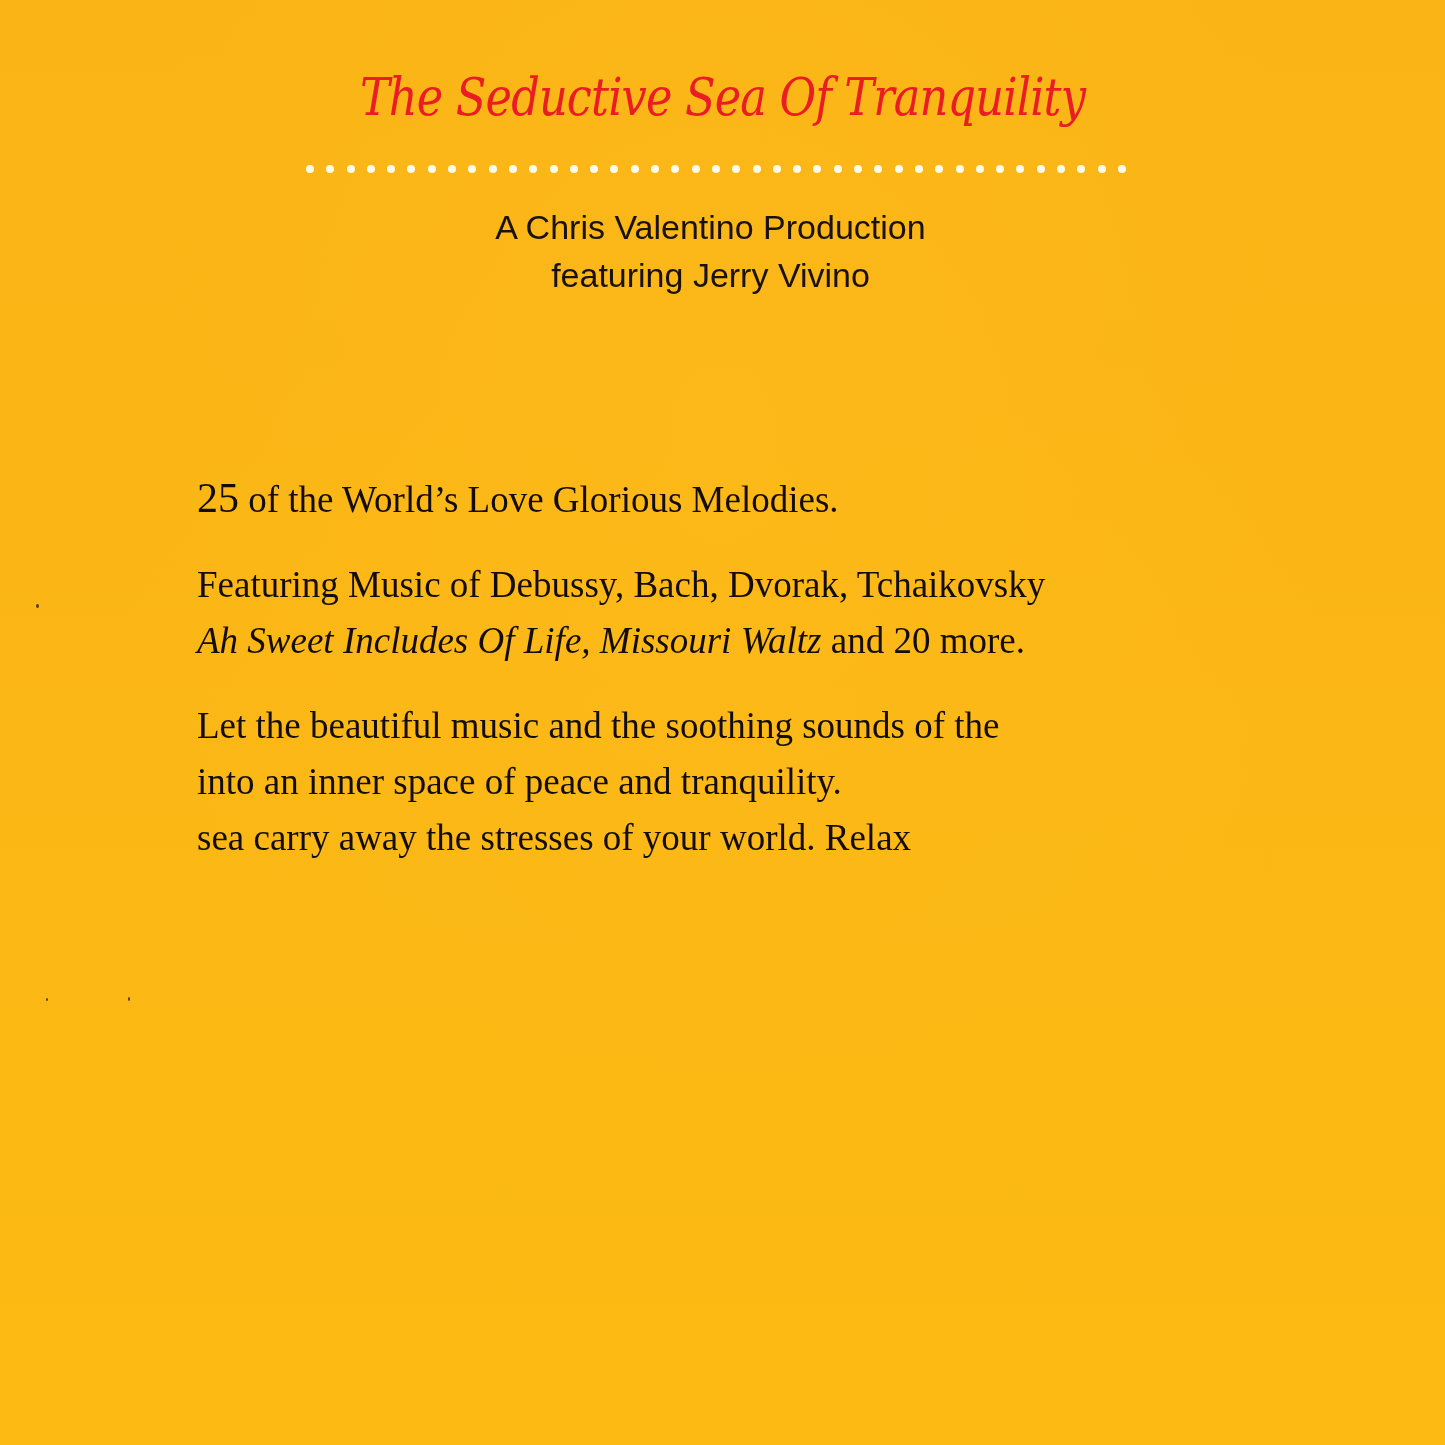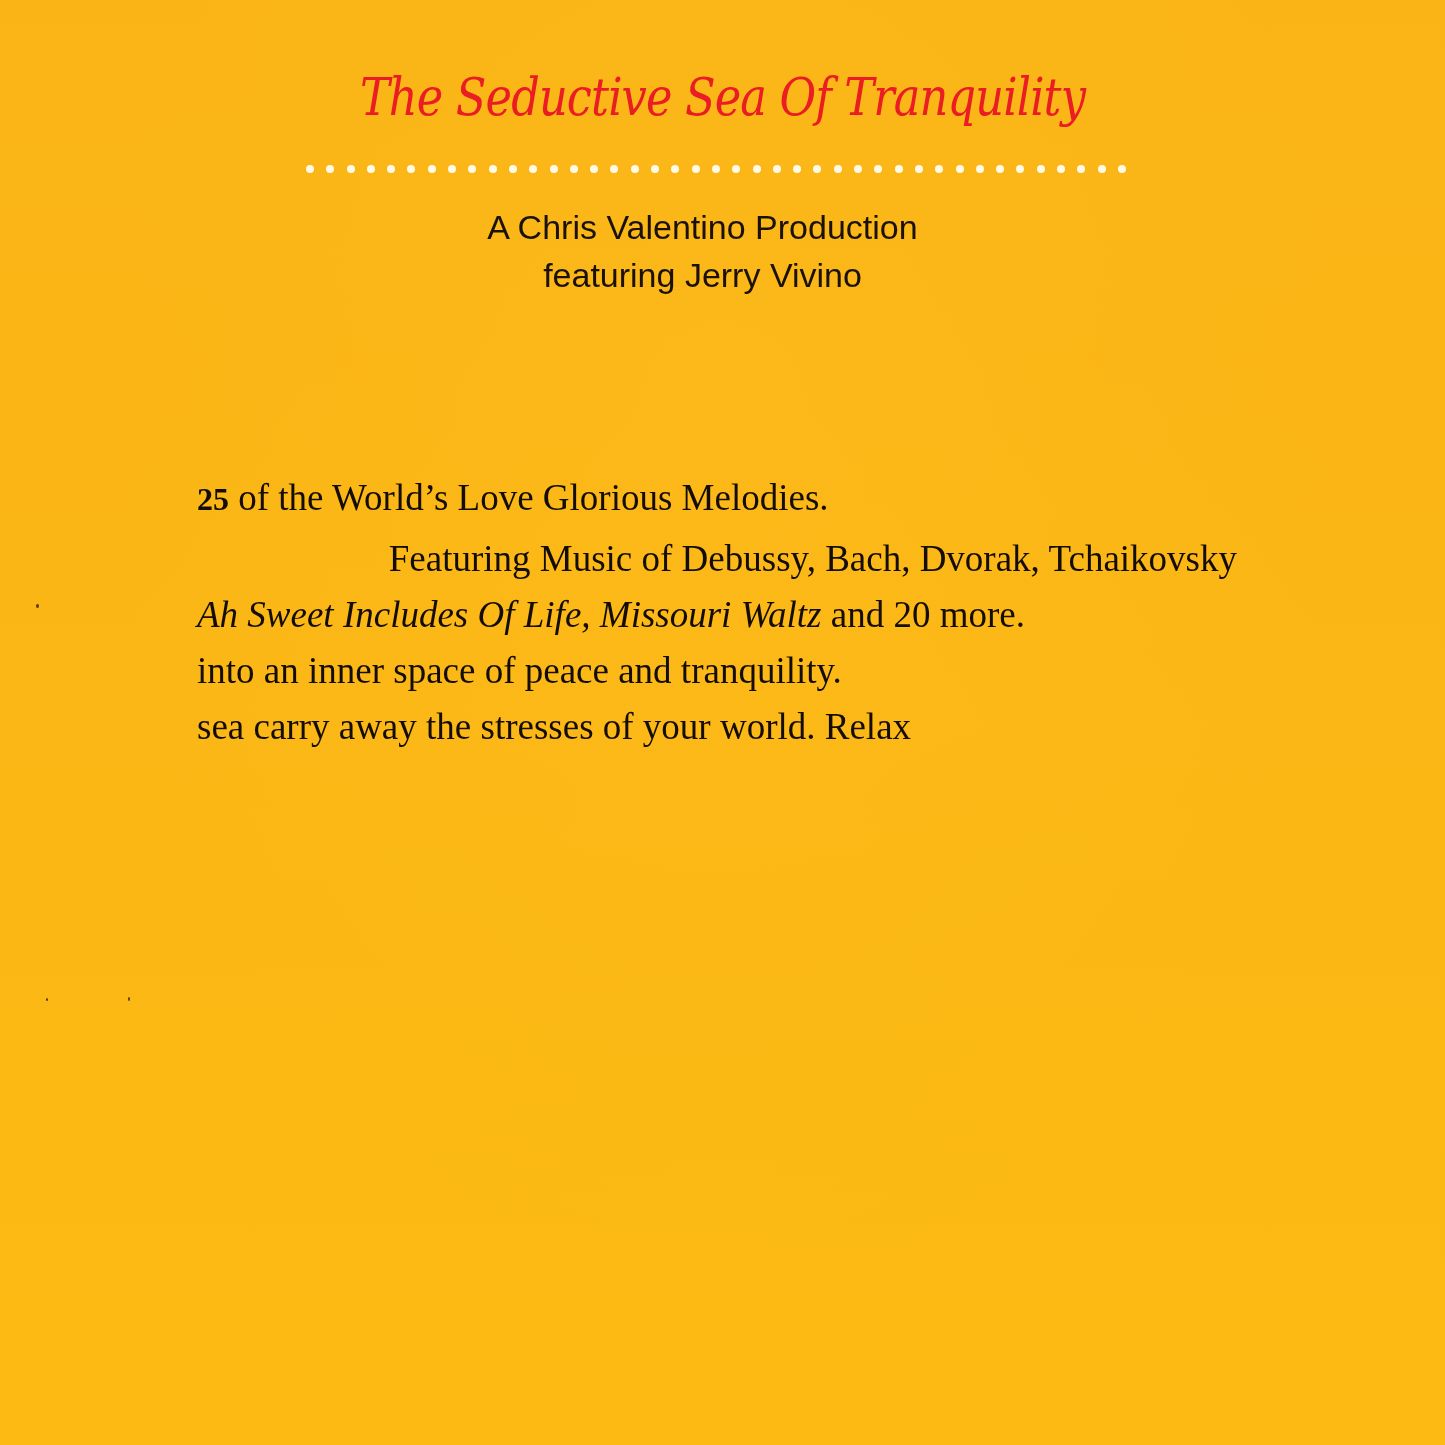--- a/index.html
+++ b/index.html
@@ -53,45 +53,44 @@
     }
     .credit {
       position: absolute;
       left: 0;
       width: 1405px;
       text-align: center;
       font-family: "Liberation Sans", sans-serif;
       font-size: 34px;
       color: #1a1208;
       line-height: 40px;
-      padding-left: 0;
+      padding-left: 8px;
     }
     .credit.l1 { top: 207px; }
     .credit.l2 { top: 255px; }
     .body-text {
       position: absolute;
       left: 197px;
       top: 470px;
       width: 1040px;
       font-family: "Liberation Serif", serif;
       font-size: 37px;
       color: #140d04;
       line-height: 56px;
     }
     .body-text p {
       margin: 0;
       white-space: nowrap;
     }
     .body-text .para-gap {
-      margin-top: 4px;
-      text-align: right;
+      margin-top: 29px;
     }
     .big-num {
-      font-weight: bold;
-      font-size: 32px;
+      font-weight: normal;
+      font-size: 42px;
     }
     .ital {
       font-style: italic;
     }
     .speck {
       position: absolute;
       background: #5a3a06;
       border-radius: 50%;
     }
   </style>
@@ -152,20 +151,21 @@
   <div class="body-text">
     <p>
       <span class="big-num">25</span><span> of the World’s Love Glorious Melodies.</span>
     </p>
 
     <p class="para-gap">Featuring Music of Debussy, Bach, Dvorak, Tchaikovsky</p>
     <p>
       <span class="ital">Ah Sweet Includes Of Life, Missouri Waltz</span><span> and 20 more.</span>
     </p>
 
+    <p class="para-gap">Let the beautiful music and the soothing sounds of the</p>
     <p>into an inner space of peace and tranquility.</p>
     <p>sea carry away the stresses of your world. Relax</p>
   </div>
 
   <div class="speck" style="left:36px;top:604px;width:3px;height:4px;"></div>
   <div class="speck" style="left:128px;top:997px;width:2px;height:4px;"></div>
   <div class="speck" style="left:46px;top:998px;width:2px;height:3px;"></div>
 </div>
 
 </body></html>

